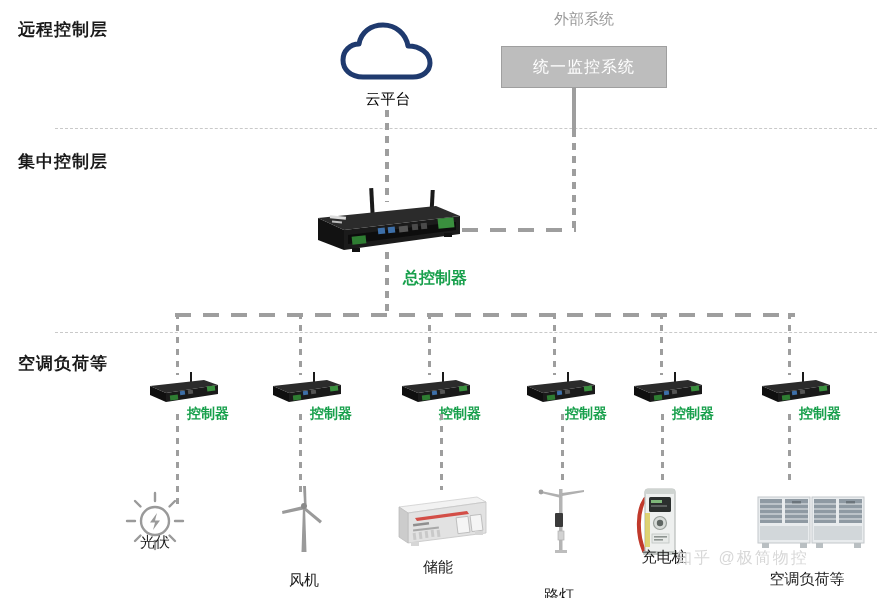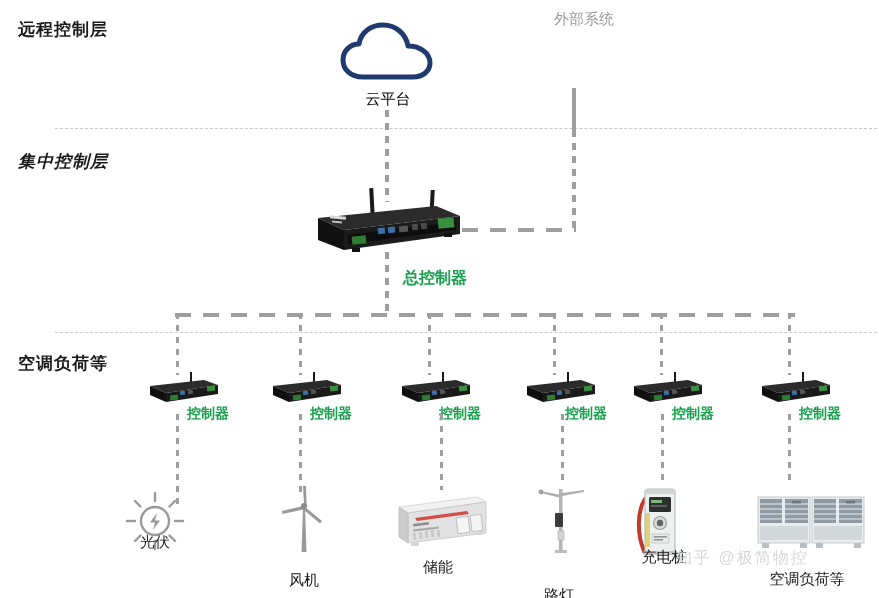--- a/index.html
+++ b/index.html
@@ -100,37 +100,40 @@
   }
 
   svg { display:block; overflow: visible; }
 </style>
 </head>
 <body>
 
 <div id="stage">
 
   <div class="abs layer-label" style="left:18px; top:18px;font-family:Liberation Serif, serif;">远程控制层</div>
-  <div class="abs layer-label" style="left:18px; top:150px;font-style:italic;">集中控制层</div>
+  <div class="abs layer-label" style="left:18px; top:150px;">集中控制层</div>
   <div class="abs layer-label" style="left:18px; top:352px;">空调负荷等</div>
 
   <div class="abs layer-divider" style="left:55px; top:128px; width:822px;"></div>
   <div class="abs layer-divider" style="left:55px; top:332px; width:822px;"></div>
 
   <div class="abs cloud-wrap" style="left:340px; top:22px;">
     <svg width="96" height="62" viewBox="0 0 96 62">
       <path d="M23,55 C10,55 3,47 3,38 C3,29 10,22 19,22 C21,10 31,3 43,3
                C56,3 66,12 68,24 C80,24 90,31 90,41 C90,49 83,55 73,55 Z" fill="#ffffff" stroke="#1f3a6e" stroke-width="5" stroke-linejoin="round" stroke-linecap="round"></path>
     </svg>
   </div>
   <div class="abs cap-dark" style="left:340px; top:90px; width:96px;">云平台</div>
 
   <div class="abs vline" style="left:385px; top:110px; height:92px;"></div>
 
   <div class="abs ext-title" style="left:501px; top:10px; width:166px;">外部系统</div>
+  <div class="abs ext-box" style="left:501px; top:46px;">
+    <span>统一监控系统</span>
+  </div>
 
   <div class="abs vline-solid" style="left:572px; top:88px; height:42px;"></div>
   <div class="abs vline" style="left:572px; top:130px; height:100px;"></div>
 
   <div class="abs hline" style="left:462px; top:228px; width:114px;"></div>
 
   <div class="abs mc" style="left:308px; top:188px;">
     <svg width="160" height="72" viewBox="0 0 160 72">
 
       <rect x="62" y="0" width="4" height="30" fill="#1a1a1a" transform="rotate(-3 64 15)"></rect>

